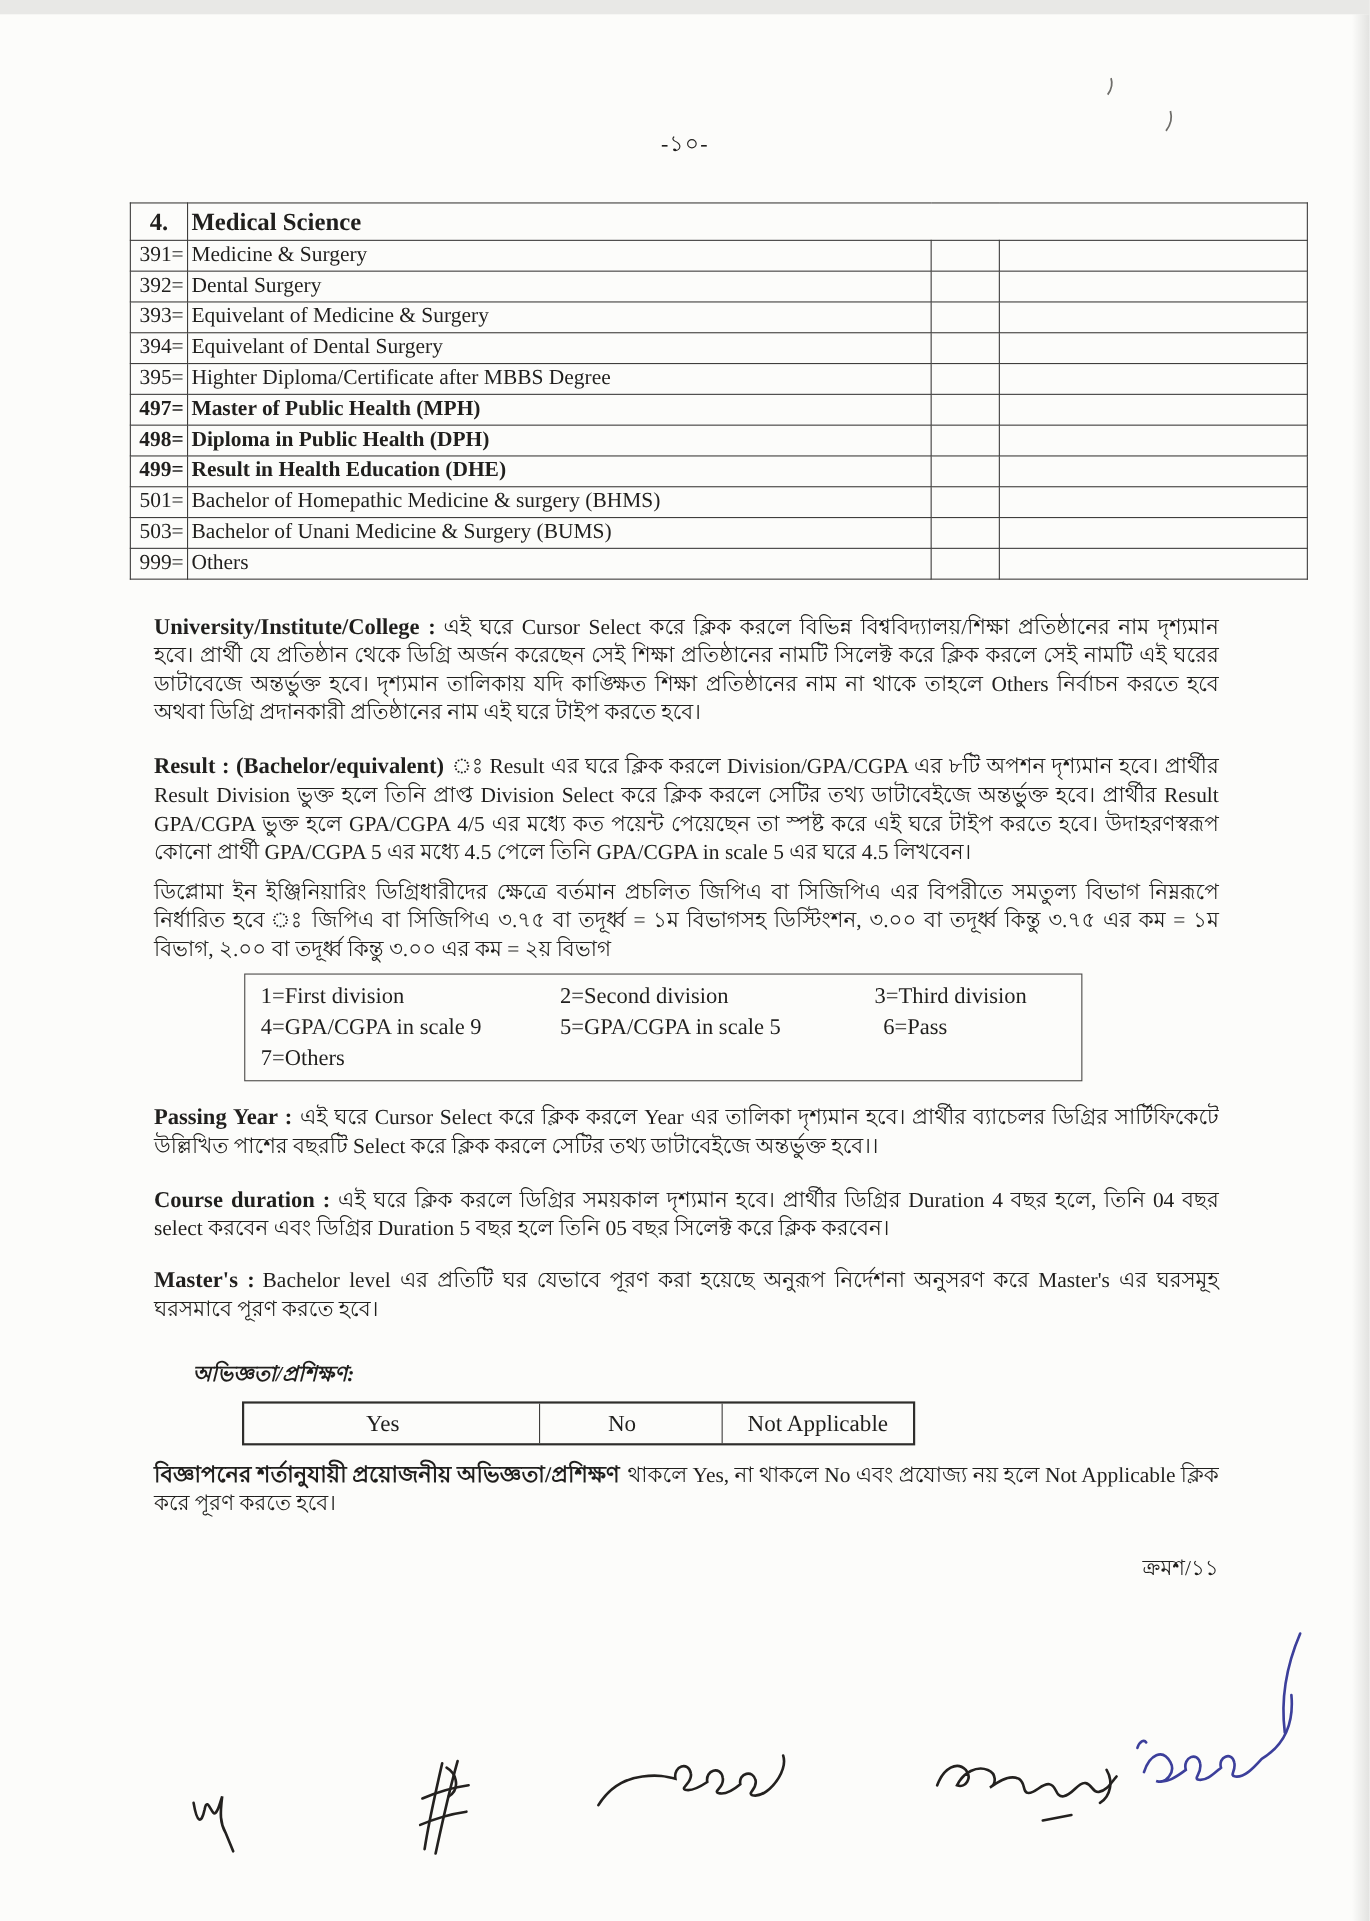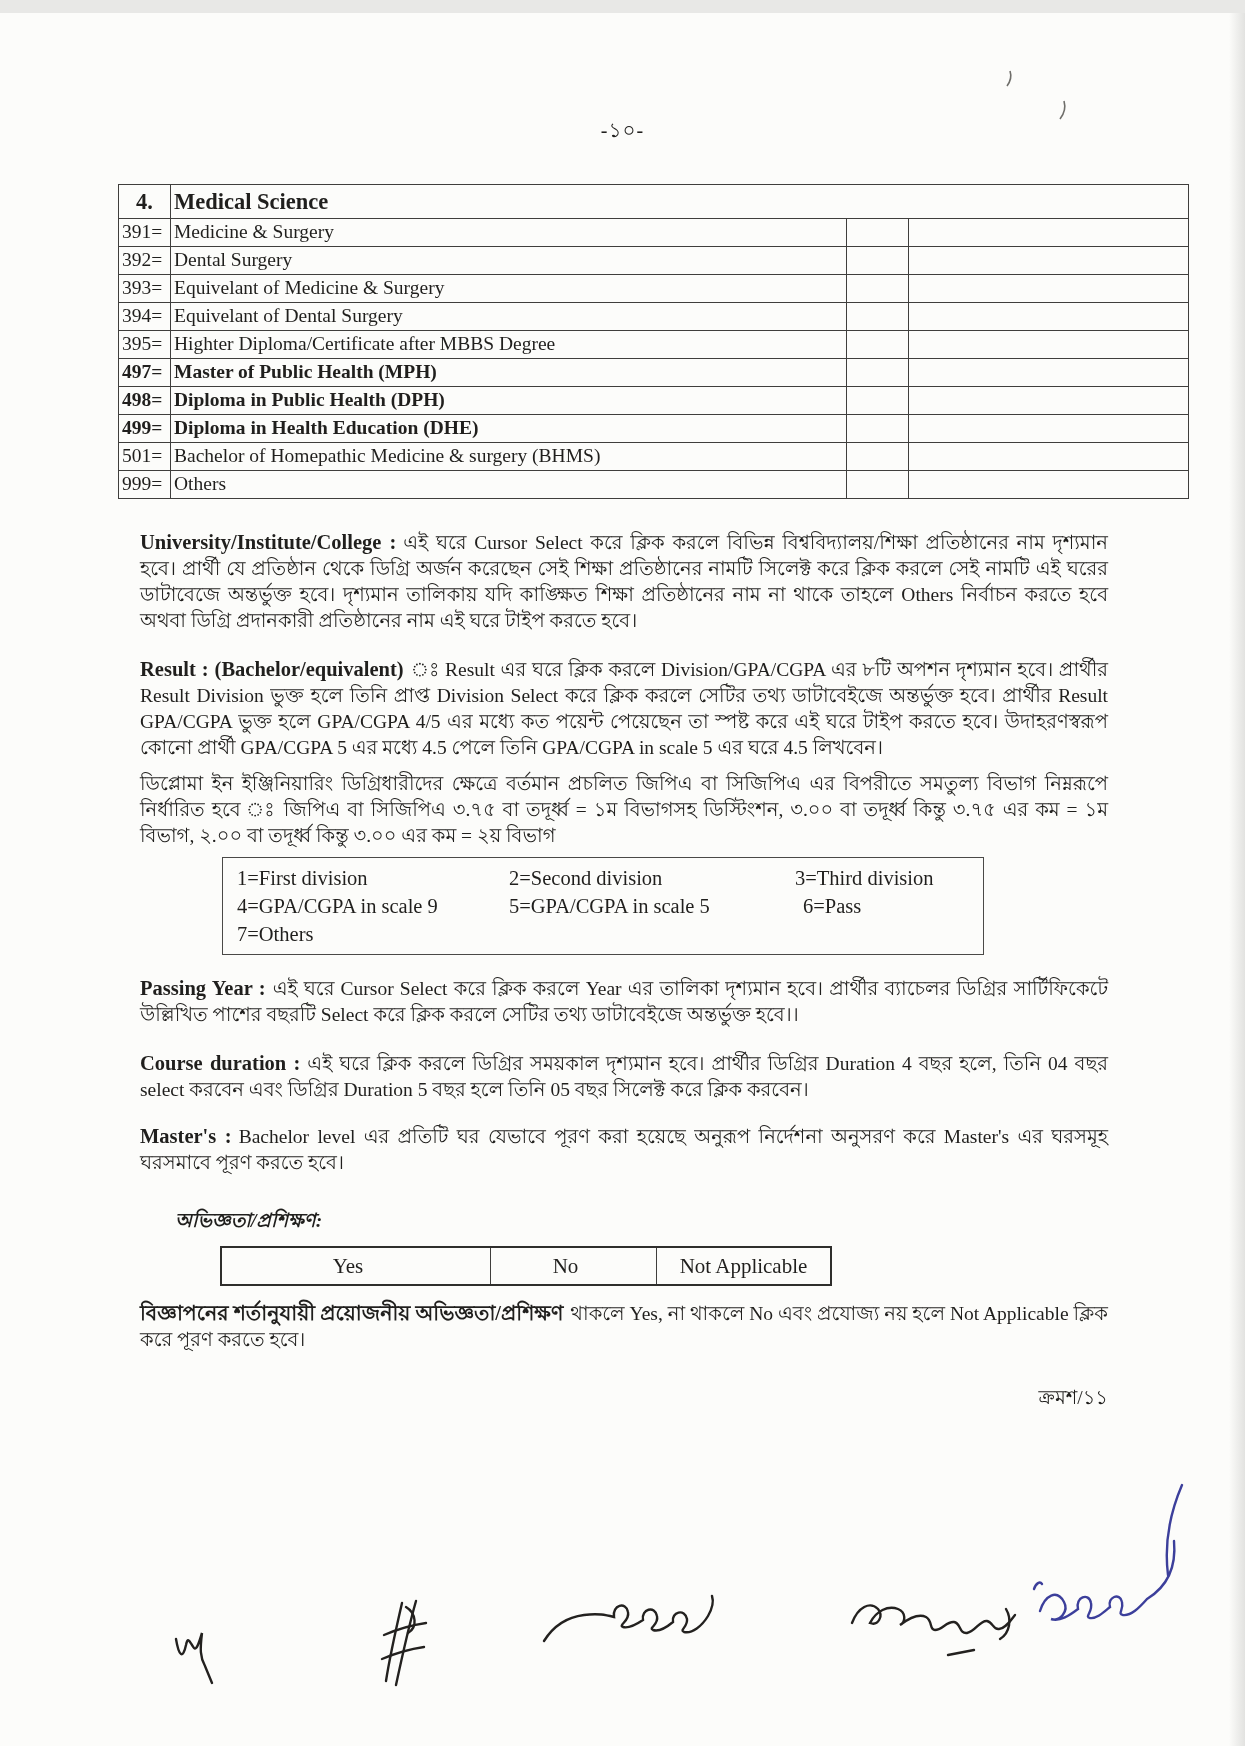--- a/index.html
+++ b/index.html
@@ -7,21 +7,21 @@
     position:relative; width:1245px; height:1746px; margin:13px auto;
     background:#fcfcfa; overflow:hidden;
     font-family:"Liberation Serif","DejaVu Serif",serif; color:#201f1d;
   }
   .page-number{ text-align:center; padding-top:102px; font-size:20px; letter-spacing:1px;}
 
   
   .deg-table{ border-collapse:collapse; margin:36px 0 0 118px; width:1070px; table-layout:fixed;}
   .deg-table td{ border:1.6px solid #3f3e3c; height:27px; padding:0 3px; font-size:19.5px; line-height:1.05; overflow:hidden; white-space:nowrap;}
   .deg-head td{ height:33px; font-weight:bold; font-size:22.5px;}
-  .c-code{ padding-right:1px;}
+  .c-code{ text-align:right; padding-right:1px;}
   .deg-head .c-code{ text-align:center; padding-right:3px;}
   .c-name{ padding-left:4px;}
   tr.bold td{ font-weight:bold;}
 
   
   .content{ margin:0 137px 0 140px;}
   .para{ text-align:justify; font-size:19.5px; line-height:26px; margin:0;}
   .lead{ font-weight:bold; font-size:20.5px; margin-right:7px;}
   .m-univ{ margin-top:30px;}
   .m-result{ margin-top:22px;}
@@ -136,27 +136,33 @@
           <td></td>
       </tr>
       <tr class="bold">
         <td class="c-code">498=</td>
         <td class="c-name">Diploma in Public Health (DPH)</td>
         <td></td>
           <td></td>
       </tr>
       <tr class="bold">
         <td class="c-code">499=</td>
-        <td class="c-name">Diploma in Health Education (DHE)</td>
+        <td class="c-name">Result in Health Education (DHE)</td>
         <td></td>
           <td></td>
       </tr>
       <tr>
         <td class="c-code">501=</td>
         <td class="c-name">Bachelor of Homepathic Medicine &amp; surgery (BHMS)</td>
+        <td></td>
+          <td></td>
+      </tr>
+      <tr>
+        <td class="c-code">503=</td>
+        <td class="c-name">Bachelor of Unani Medicine &amp; Surgery (BUMS)</td>
         <td></td>
           <td></td>
       </tr>
       <tr>
         <td class="c-code">999=</td>
         <td class="c-name">Others</td>
         <td></td>
           <td></td>
       </tr>
     </tbody>

